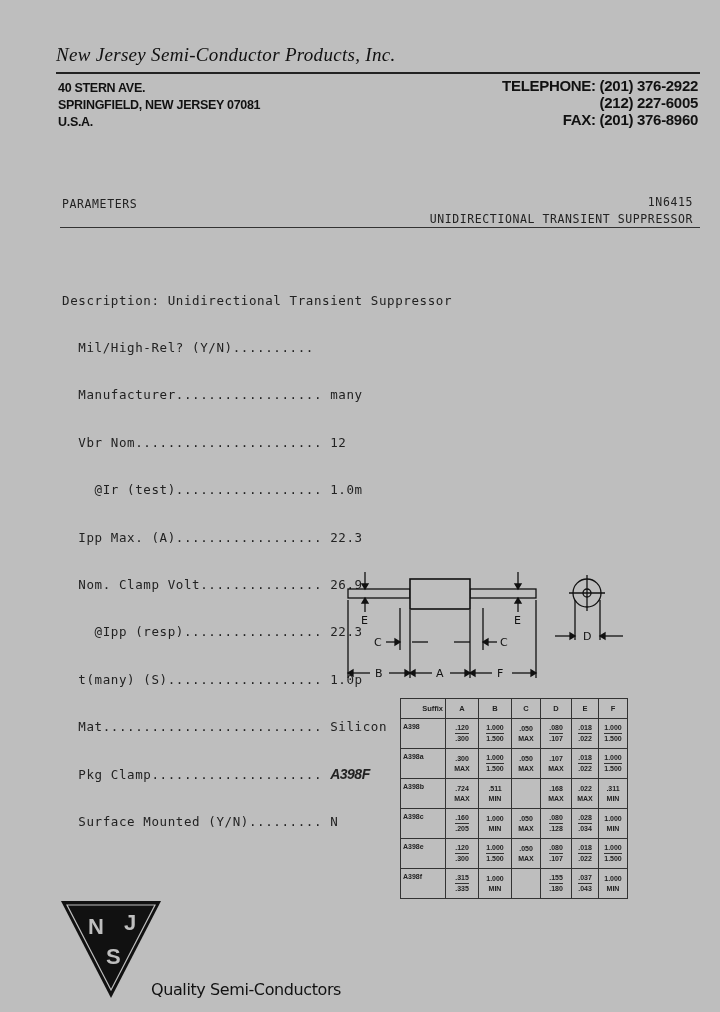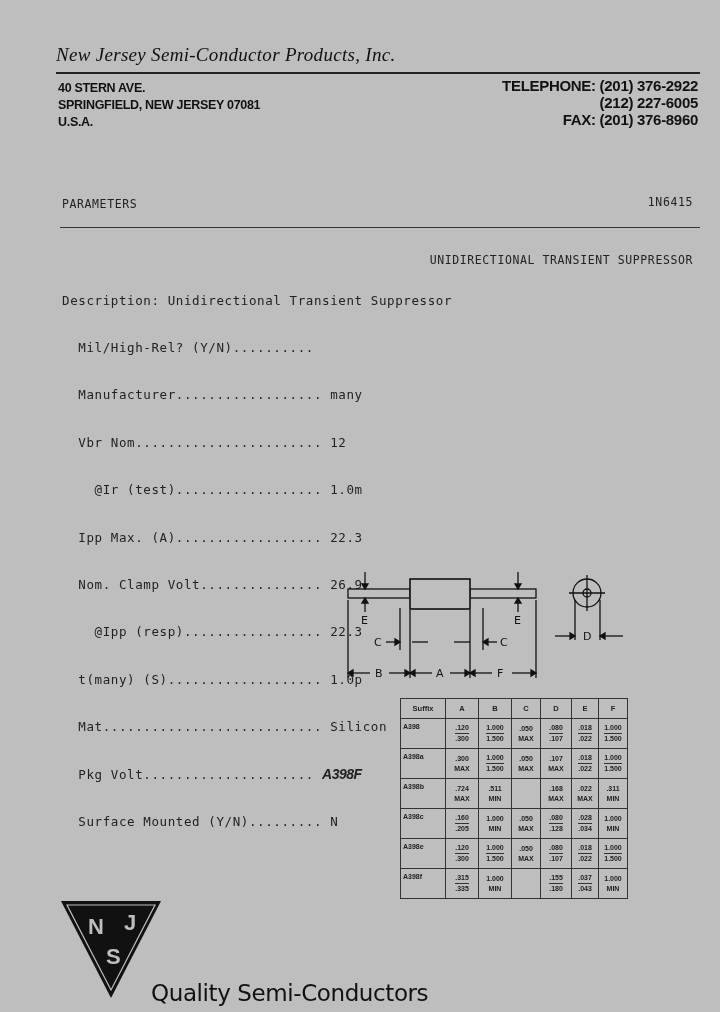--- a/index.html
+++ b/index.html
@@ -11,39 +11,39 @@
   .company {
     left:56px; top:44px; font-family:"Liberation Serif", serif; font-style:italic;
     font-size:19px; letter-spacing:0.3px; color:#111; white-space:nowrap;
   }
   .rule-top { left:56px; top:72px; width:644px; height:1.5px; background:#222; }
   .addr { left:58px; top:80px; font-weight:bold; font-size:12.5px; line-height:17px; letter-spacing:-0.3px; }
   .contact { right:22px; top:77px; font-weight:bold; font-size:15px; line-height:17px; text-align:right; letter-spacing:-0.3px; }
   .mono { font-family:"DejaVu Sans Mono", monospace; font-size:12.5px; color:#222; letter-spacing:0.6px; }
   .params-label { left:62px; top:197px; font-size:11.5px; }
   .part-no { right:27px; top:195px; font-size:11.5px;text-align:right; }
-  .part-title { right:27px; top:212px; font-size:11.5px;margin-top:41px; }
+  .part-title { right:27px; top:212px; font-size:11.5px; }
   .rule-mid { left:60px; top:227px; width:640px; height:1.2px; background:#333; }
   .desc { left:62px; top:261px; line-height:15.8px; white-space:pre; }
   .desc .row { display:block; }
   .bold-pkg { font-family:"Liberation Sans", sans-serif; font-weight:bold; font-style:italic; font-size:14px; letter-spacing:-0.5px; }
   .diagram { left:340px; top:570px; }
   .dimtable {
     left:400px; top:698px; border-collapse:collapse; font-size:7px; font-weight:bold;
     font-family:"Liberation Sans", sans-serif; color:#222;
   }
   .dimtable td, .dimtable th { border:1px solid #333; text-align:center; padding:0 2px; }
   .dimtable th { height:19px; font-size:7.5px; }
   .dimtable td { height:26px; line-height:10px; }
   .dimtable td.suffix { text-align:left; vertical-align:top; padding-top:3px; width:40px; }
   .dimtable .frac { display:inline-block; }
   .dimtable .frac .top { display:block; border-bottom:1px solid #333; }
   .dimtable .frac .bot { display:block; }
   .logo { left:60px; top:900px; }
-  .tagline { left:151px; top:980px; font-size:23px; font-family:"DejaVu Sans", sans-serif; letter-spacing:-0.4px; }
+  .tagline { left:151px; top:980px; font-size:16px; font-family:"DejaVu Sans", sans-serif; letter-spacing:-0.4px; }
 </style>
 </head>
 <body>
 
 <div class="abs company">New Jersey Semi-Conductor Products, Inc.</div>
 <div class="abs rule-top"></div>
 
 <div class="abs addr">
   <div>40 STERN AVE.</div>
   <div>SPRINGFIELD, NEW JERSEY 07081</div>
@@ -65,21 +65,21 @@
   <span class="row">Description: Unidirectional Transient Suppressor</span>
   <span class="row"><span>  Mil/High-Rel? (Y/N).......... </span><span></span></span>
   <span class="row"><span>  Manufacturer.................. </span><span>many</span></span>
   <span class="row"><span>  Vbr Nom....................... </span><span>12</span></span>
   <span class="row"><span>    @Ir (test).................. </span><span>1.0m</span></span>
   <span class="row"><span>  Ipp Max. (A).................. </span><span>22.3</span></span>
   <span class="row"><span>  Nom. Clamp Volt............... </span><span>26.9</span></span>
   <span class="row"><span>    @Ipp (resp)................. </span><span>22.3</span></span>
   <span class="row"><span>  t(many) (S)................... </span><span>1.0p</span></span>
   <span class="row"><span>  Mat........................... </span><span>Silicon</span></span>
-  <span class="row"><span>  Pkg Volt..................... </span><span class="bold-pkg">A398F</span></span>
+  <span class="row"><span>  Pkg Clamp..................... </span><span class="bold-pkg">A398F</span></span>
   <span class="row"><span>  Surface Mounted (Y/N)......... </span><span>N</span></span>
 </div>
 
 <svg class="abs diagram" width="300" height="110" viewBox="0 0 300 110">
   <g stroke="#111" stroke-width="1.3" fill="none">
 
     <rect x="8" y="19" width="62" height="9" fill="#bebebe"></rect>
     <rect x="130" y="19" width="66" height="9" fill="#bebebe"></rect>
 
     <rect x="70" y="9" width="60" height="30" fill="#bebebe" stroke-width="1.6"></rect>
@@ -140,21 +140,21 @@
     <text x="35" y="107">B</text>
     <text x="96" y="107">A</text>
     <text x="157" y="107">F</text>
     <text x="243" y="70">D</text>
   </g>
 </svg>
 
 <table class="abs dimtable">
   <tbody>
       <tr>
-    <th style="text-align:center;width:40px">Suffix</th>
+    <th style="text-align:right;width:40px">Suffix</th>
     <th style="width:28px">A</th>
     <th style="width:28px">B</th>
     <th style="width:24px">C</th>
     <th style="width:26px">D</th>
     <th style="width:22px">E</th>
     <th style="width:24px">F</th>
   </tr>
   <tr>
     <td class="suffix">A398</td>
     <td><span class="frac"><span class="top">.120</span><span class="bot">.300</span></span></td>

